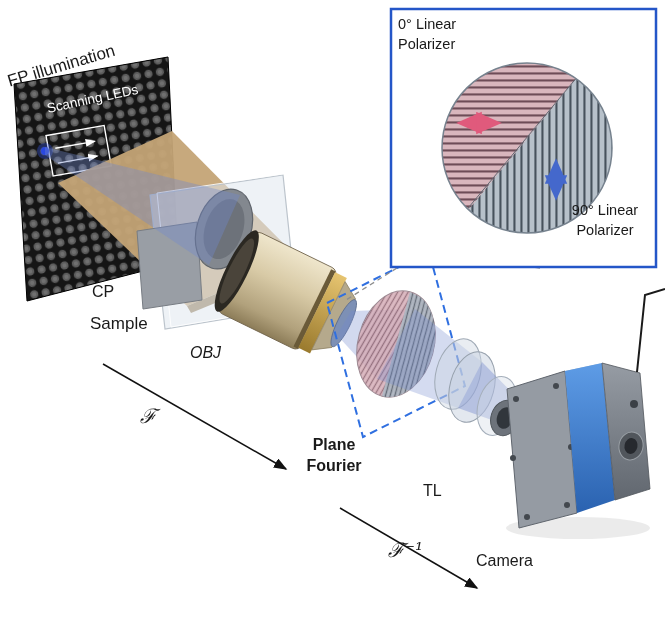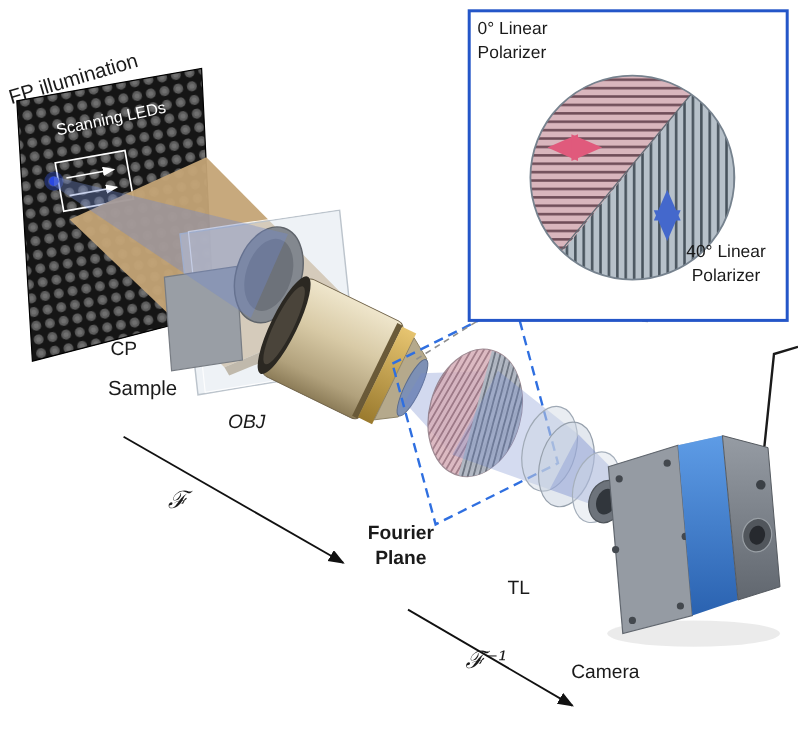--- a/index.html
+++ b/index.html
@@ -193,35 +193,35 @@
 
 <div class="lbl" style="left:47px;top:101px;font-size:13.5px;color:#ffffff;transform:rotate(-12deg);transform-origin:0 50%;">Scanning LEDs</div>
 
 <div class="lbl" style="left:92px;top:283px;font-size:16px;">CP</div>
 
 <div class="lbl" style="left:90px;top:314px;font-size:17px;">Sample</div>
 
 <div class="lbl" style="left:190px;top:344px;font-size:16px;font-style:italic;">OBJ</div>
 
 <div class="lbl" style="left:288px;top:434px;width:92px;text-align:center;font-weight:700;font-size:16px;line-height:21px;">
+  <span>Plane</span>
   <span>Fourier</span>
-  <span>Plane</span>
 </div>
 
 <div class="lbl" style="left:423px;top:482px;font-size:16px;">TL</div>
 
 <div class="lbl" style="left:476px;top:552px;font-size:16px;">Camera</div>
 
 <div class="lbl math" style="left:140px;top:402px;font-size:20px;">ℱ</div>
 
 <div class="lbl math" style="left:368px;top:536px;font-size:20px;margin-left:20px;">ℱ⁻¹</div>
 
 <div class="lbl" style="left:398px;top:14px;width:86px;text-align:left;font-size:14.5px;line-height:20px;">
   <span>0° Linear</span>
   <span>Polarizer</span>
 </div>
 
 <div class="lbl" style="left:554px;top:200px;width:102px;text-align:center;font-size:14.5px;line-height:20px;">
-  <span>40° Linear</span>
+  <span>90° Linear</span>
   <span>Polarizer</span>
 </div>
 
 </div>
 
 </body></html>

